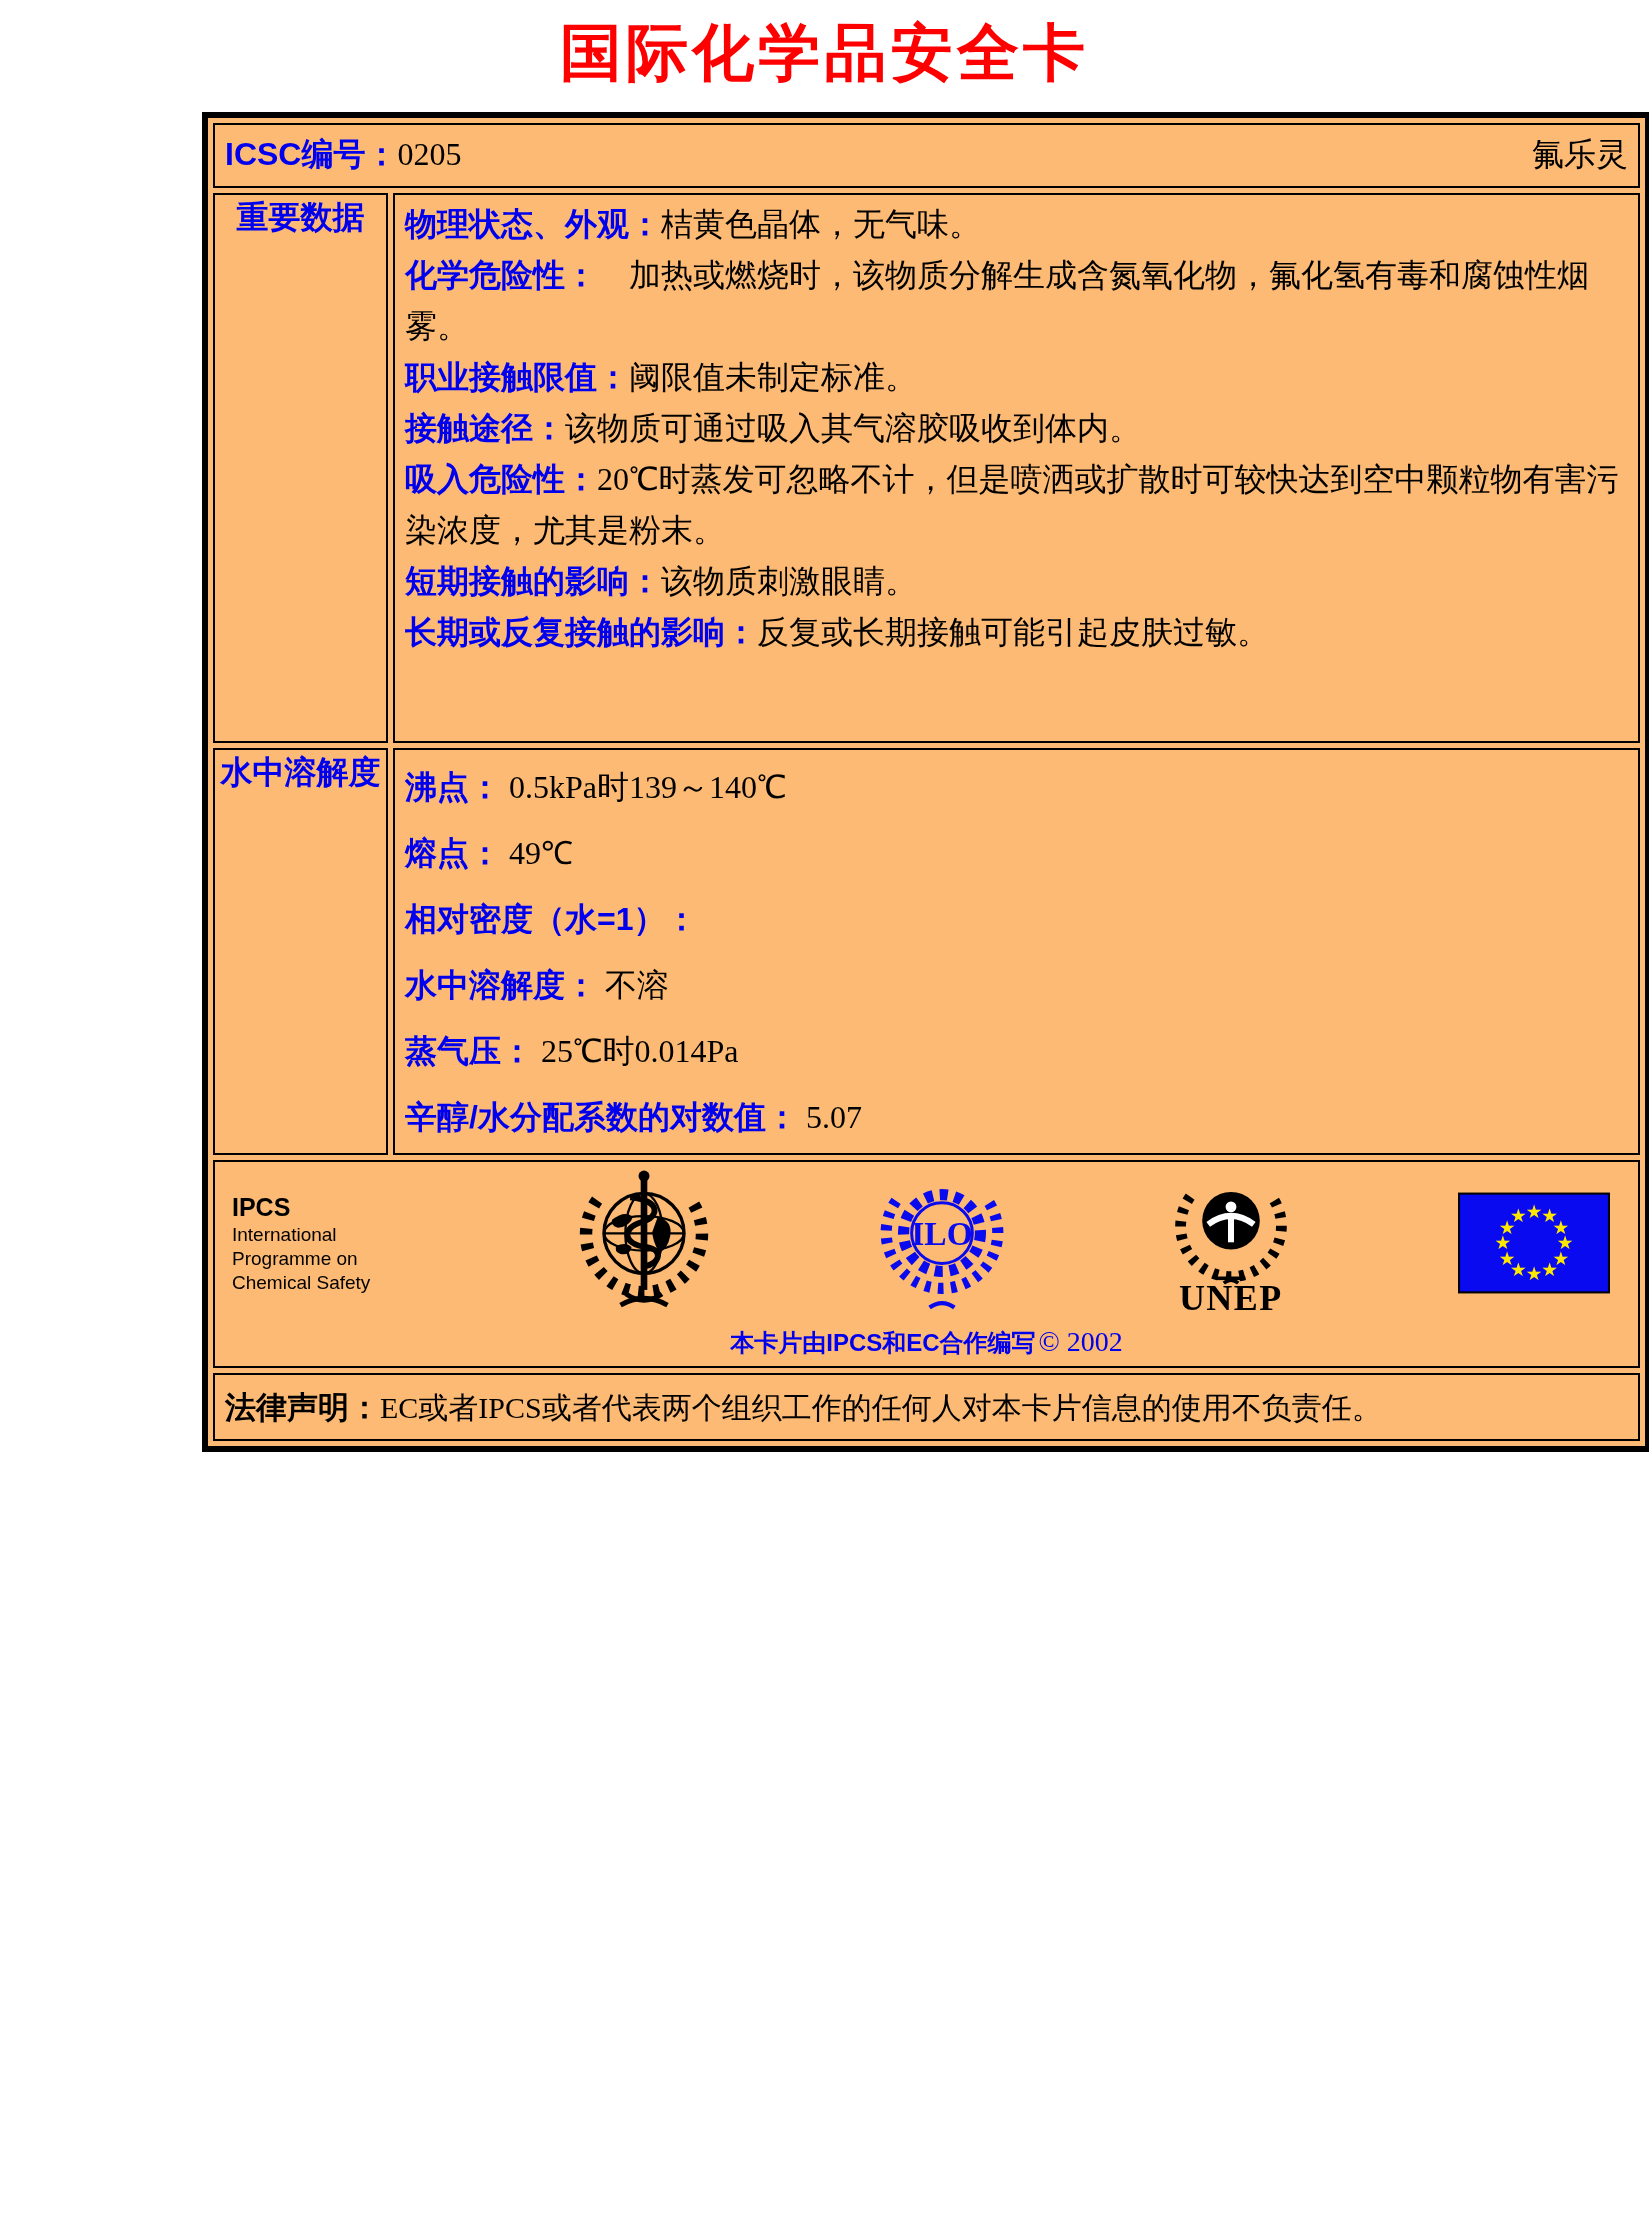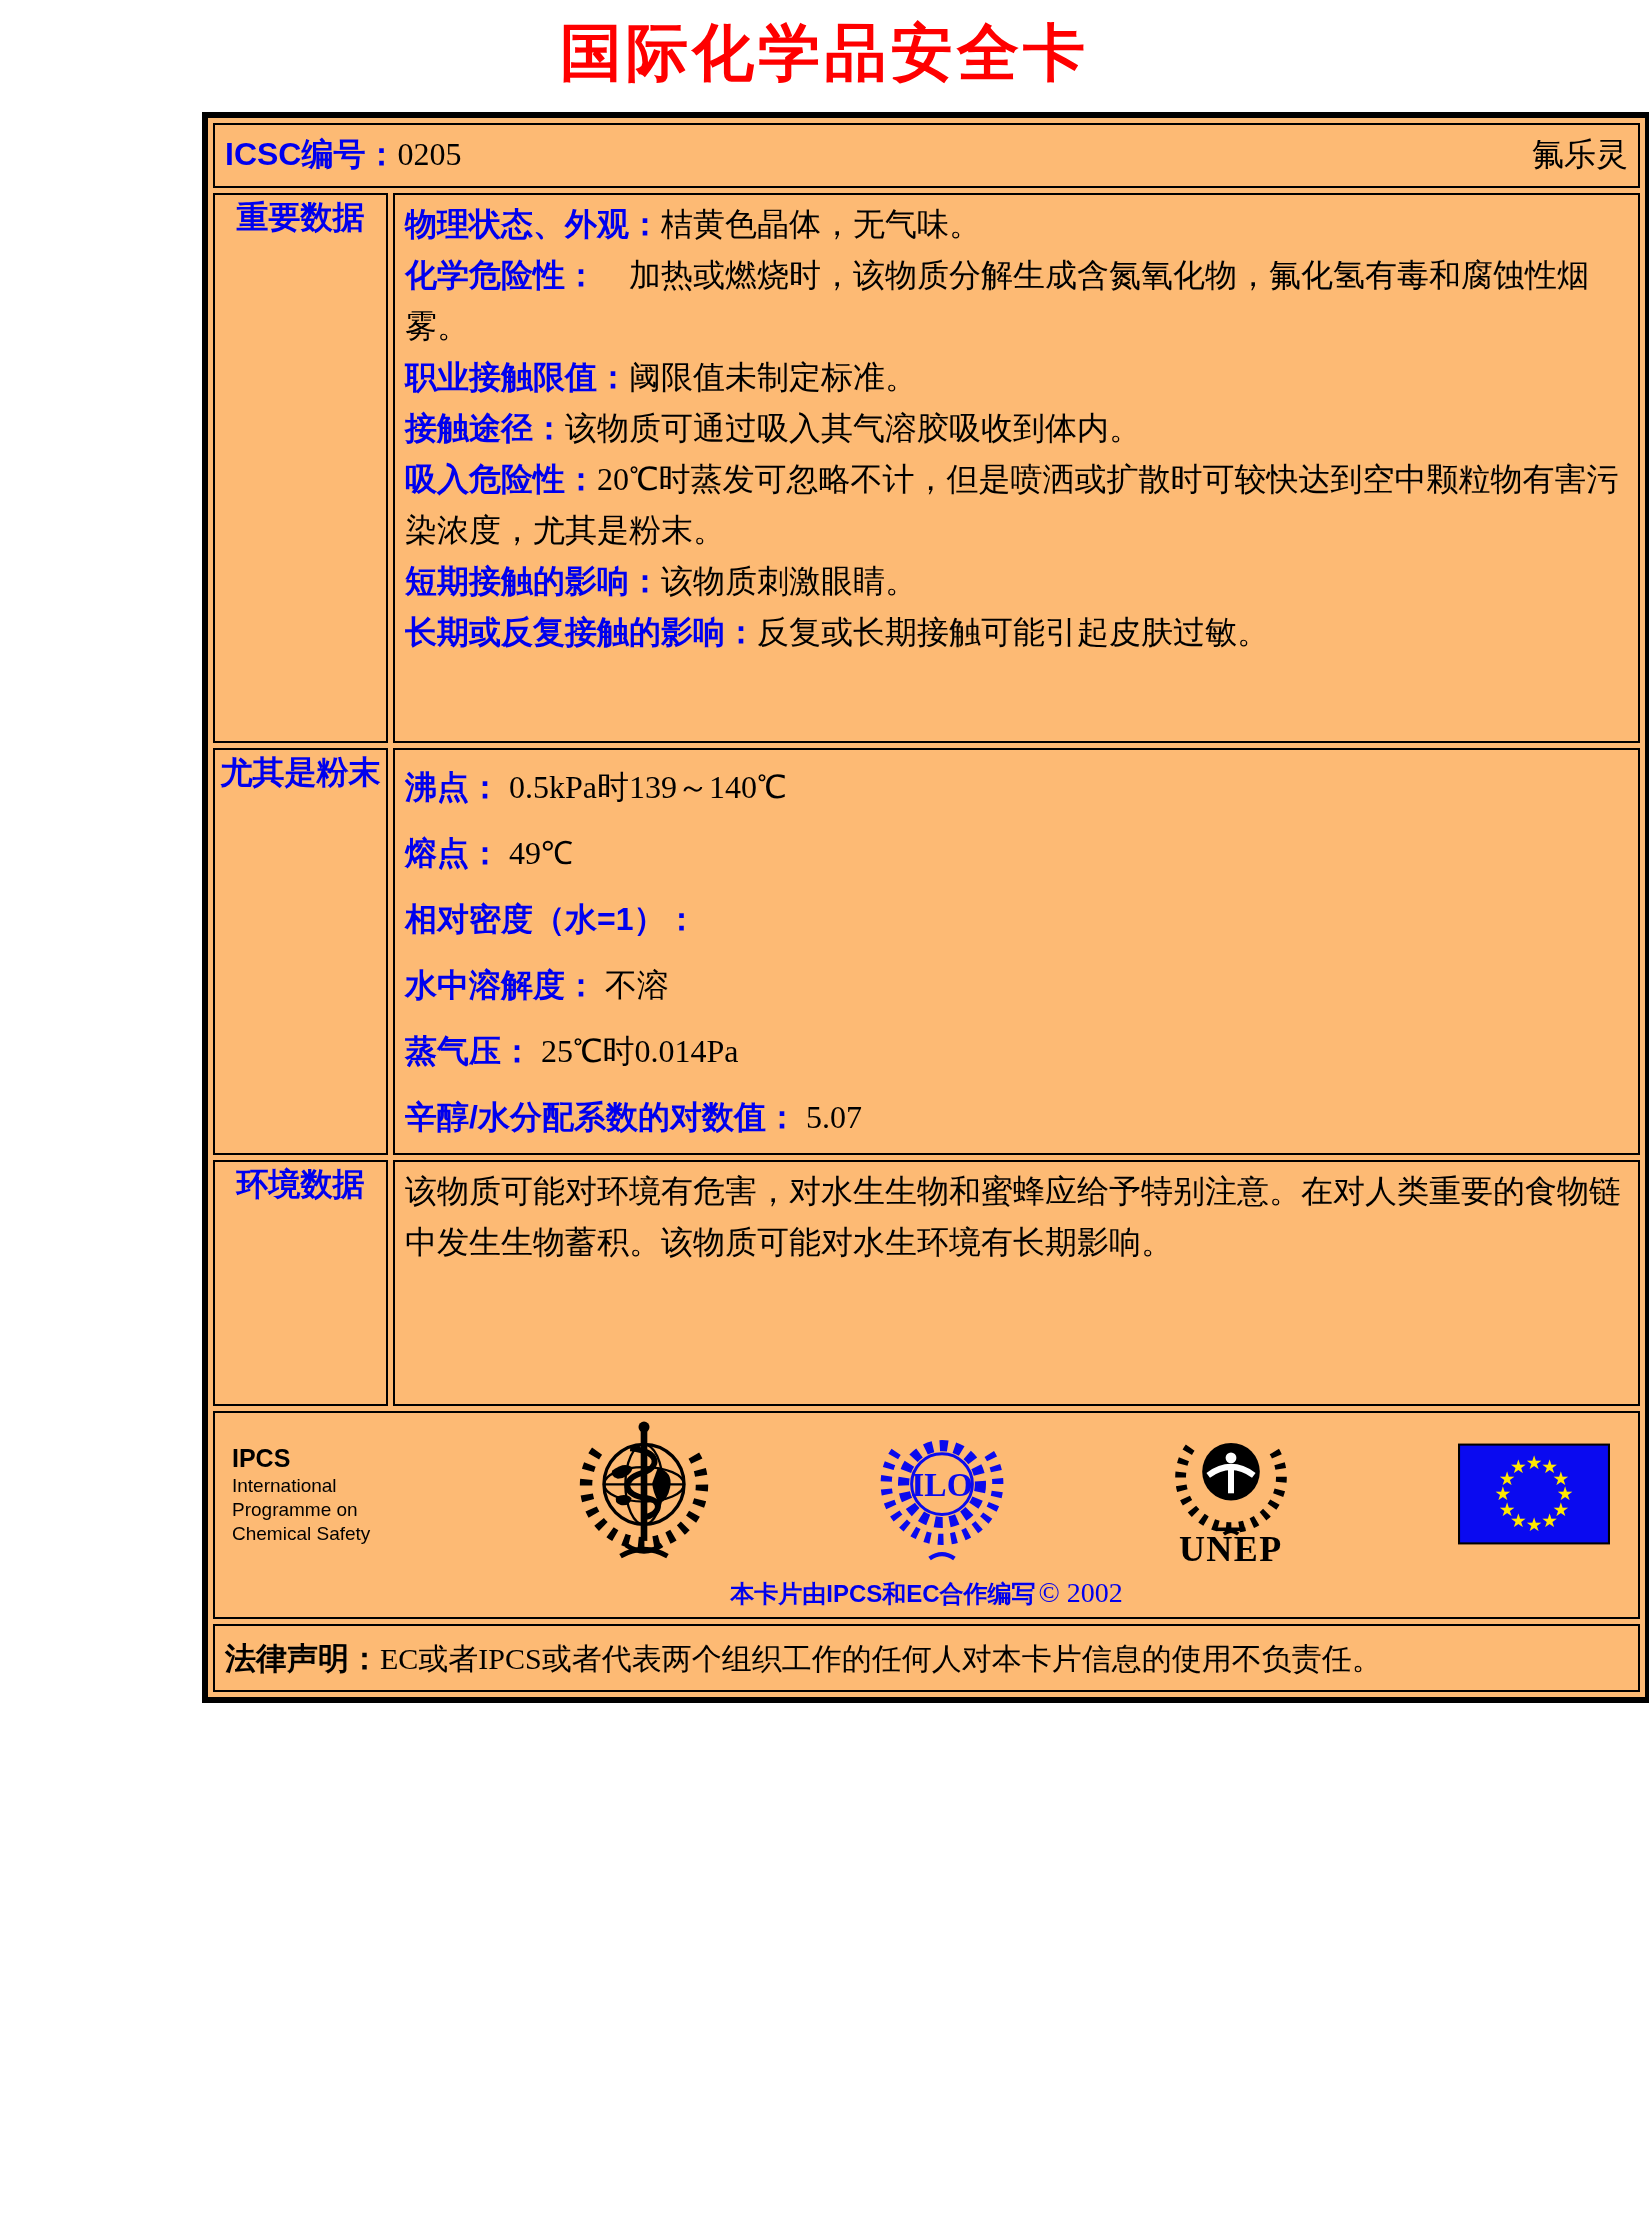--- a/index.html
+++ b/index.html
@@ -67,37 +67,31 @@
       <p><span class="k">化学危险性：</span><span class="v">　加热或燃烧时，该物质分解生成含氮氧化物，氟化氢有毒和腐蚀性烟雾。</span></p>
       <p><span class="k">职业接触限值：</span><span class="v">阈限值未制定标准。</span></p>
       <p><span class="k">接触途径：</span><span class="v">该物质可通过吸入其气溶胶吸收到体内。</span></p>
       <p><span class="k">吸入危险性：</span><span class="v">20℃时蒸发可忽略不计，但是喷洒或扩散时可较快达到空中颗粒物有害污染浓度，尤其是粉末。</span></p>
       <p><span class="k">短期接触的影响：</span><span class="v">该物质刺激眼睛。</span></p>
       <p><span class="k">长期或反复接触的影响：</span><span class="v">反复或长期接触可能引起皮肤过敏。</span></p>
     </td>
   </tr>
 
   <tr class="r-physical">
-    <td class="section-label">尤其是粉末</td>
+    <td class="section-label">水中溶解度</td>
     <td class="section-content phys">
       <p><span class="k">沸点：</span> <span class="v">0.5kPa时139～140℃</span></p>
       <p><span class="k">熔点：</span> <span class="v">49℃</span></p>
       <p><span class="k">相对密度（水=1）：</span> <span class="v"></span></p>
       <p><span class="k">水中溶解度：</span> <span class="v">不溶</span></p>
       <p><span class="k">蒸气压：</span> <span class="v">25℃时0.014Pa</span></p>
       <p><span class="k">辛醇/水分配系数的对数值：</span> <span class="v">5.07</span></p>
     </td>
   </tr>
 
-  <tr class="r-env">
-    <td class="section-label">环境数据</td>
-    <td class="section-content">
-      <p class="plain v">该物质可能对环境有危害，对水生生物和蜜蜂应给予特别注意。在对人类重要的食物链中发生生物蓄积。该物质可能对水生环境有长期影响。</p>
-    </td>
-  </tr>
 
 
 
   <tr class="r-logos">
     <td colspan="2" class="full">
       <div class="logos-wrap">
         <div class="ipcs-block">
           <div class="ipcs-acronym">IPCS</div>
           <div class="ipcs-line">International</div>
           <div class="ipcs-line">Programme on</div>

